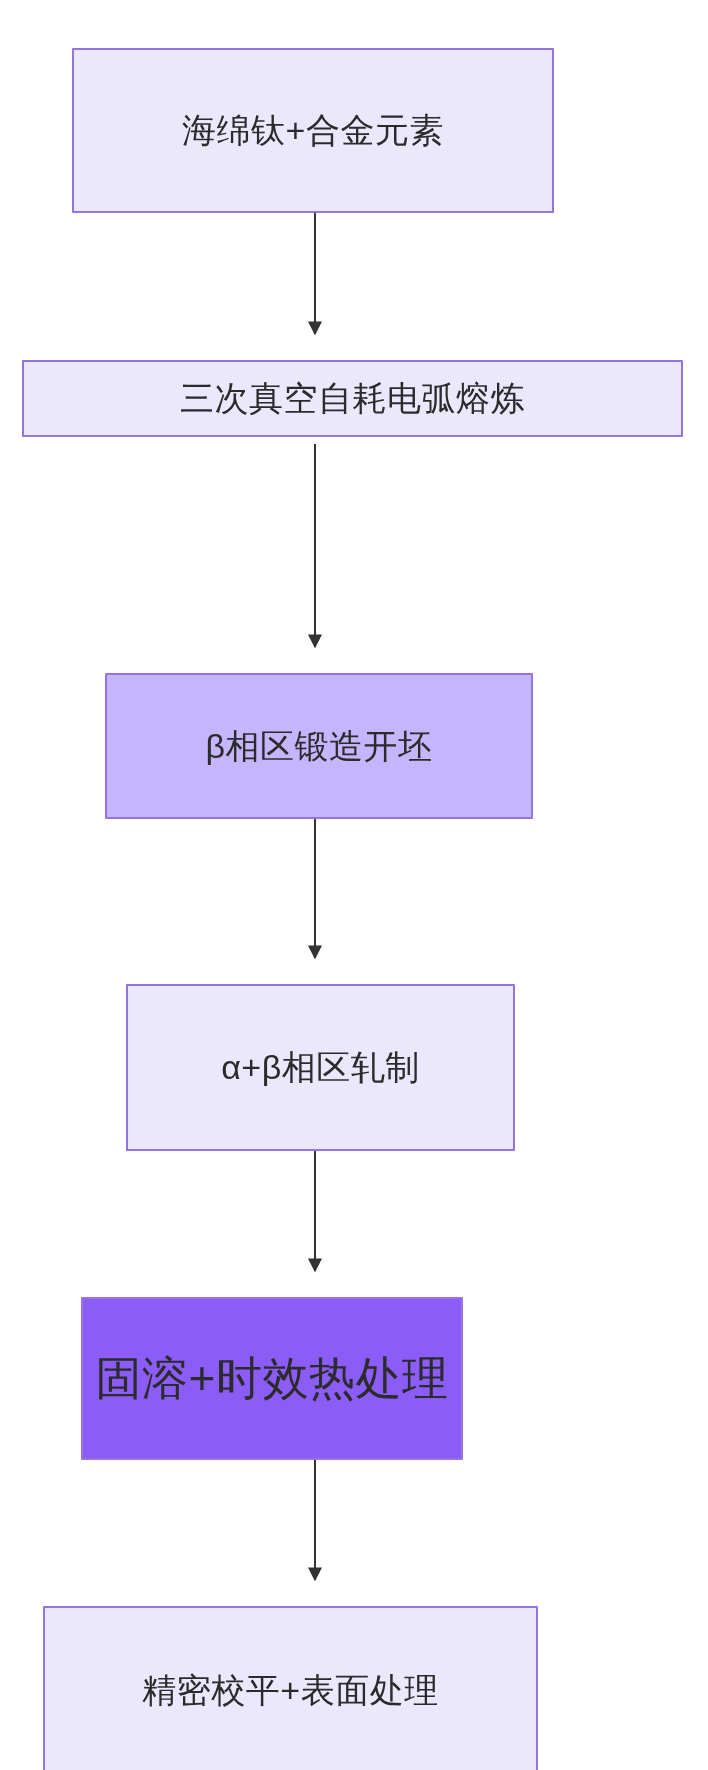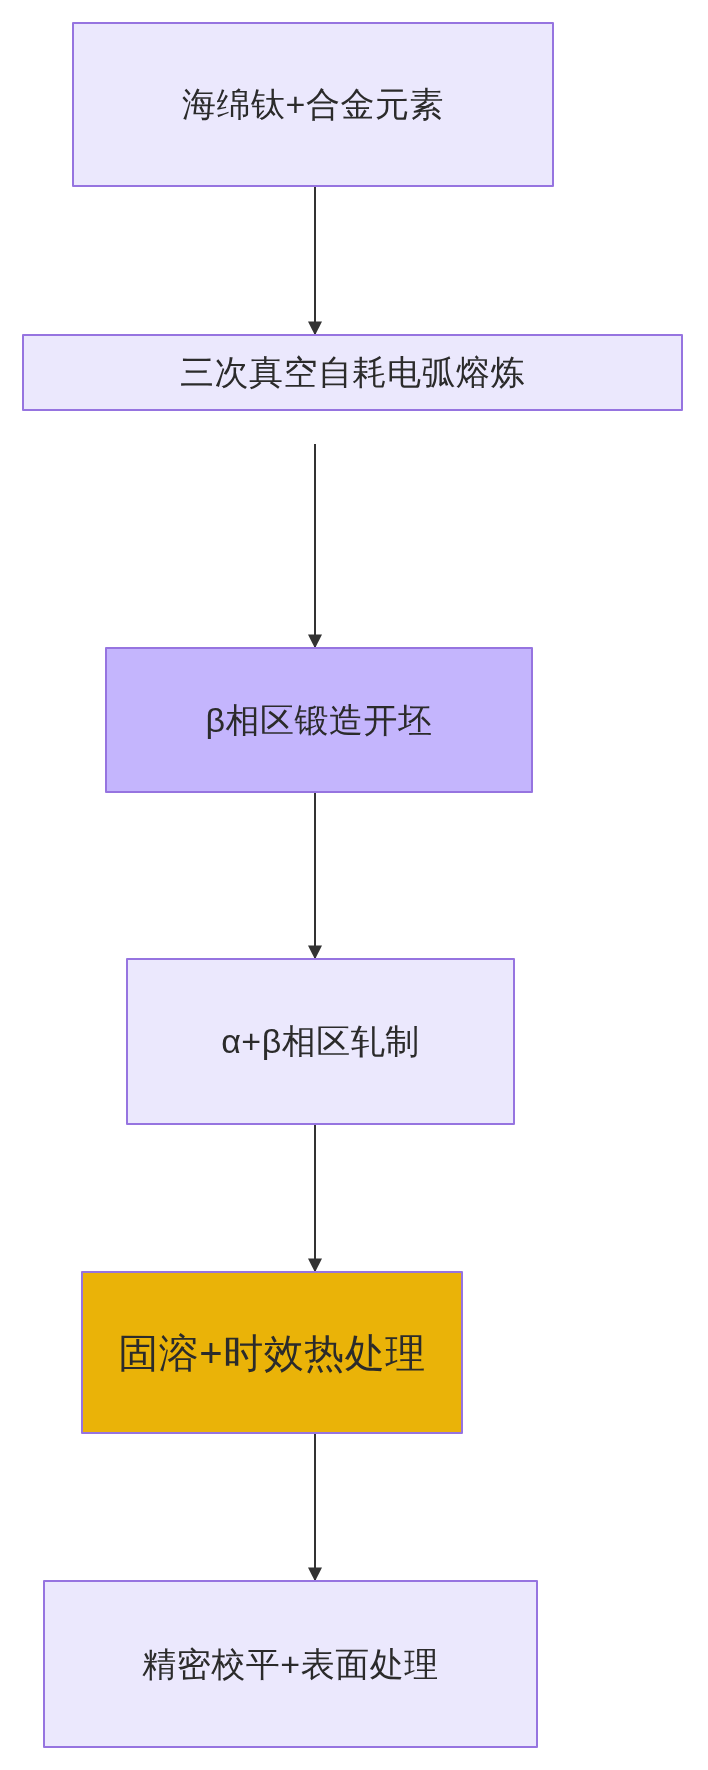--- a/index.html
+++ b/index.html
@@ -27,20 +27,21 @@
     text-align: center;
     background: #ebe8fd;
     border: 2px solid #9674e0;
     border-radius: 1px;
     color: #2b2b2b;
     font-size: 34px;
     line-height: 1.2;
     letter-spacing: 0.5px;
     font-weight: 400;
     white-space: nowrap;
+    margin-top: 26px;
   }
   .node-label {
     display: block;
   }
   .edge {
     position: absolute;
     pointer-events: none;
   }
 </style>
 </head>
@@ -65,20 +66,20 @@
       </div>
       <div class="node" style="left: 22px; top: 334px; width: 661px; height: 77px; background: rgb(235, 232, 253); border-color: rgb(150, 116, 224); border-width: 2px; color: rgb(43, 43, 43); font-size: 34px;">
         <span class="node-label">三次真空自耗电弧熔炼</span>
       </div>
       <div class="node" style="left: 105px; top: 647px; width: 428px; height: 146px; background: #c4b5fd; border-color: rgb(150, 116, 224); border-width: 2px; color: rgb(43, 43, 43); font-size: 34px;">
         <span class="node-label">β相区锻造开坯</span>
       </div>
       <div class="node" style="left: 126px; top: 958px; width: 389px; height: 167px; background: rgb(235, 232, 253); border-color: rgb(150, 116, 224); border-width: 2px; color: rgb(43, 43, 43); font-size: 34px;">
         <span class="node-label">α+β相区轧制</span>
       </div>
-      <div class="node" style="left: 81px; top: 1271px; width: 382px; height: 163px; background: #eab308; border-color: rgb(150, 116, 224); border-width: 2px; color: rgb(43, 43, 43); font-size: 40px;">
+      <div class="node" style="left: 81px; top: 1271px; width: 382px; height: 163px; background: #8b5cf6; border-color: rgb(150, 116, 224); border-width: 2px; color: rgb(43, 43, 43); font-size: 46px;">
         <span class="node-label">固溶+时效热处理</span>
       </div>
       <div class="node" style="left: 43px; top: 1580px; width: 495px; height: 168px; background: rgb(235, 232, 253); border-color: rgb(150, 116, 224); border-width: 2px; color: rgb(43, 43, 43); font-size: 34px;">
         <span class="node-label">精密校平+表面处理</span>
       </div>
     </div>
 </div>
 
 </body></html>

